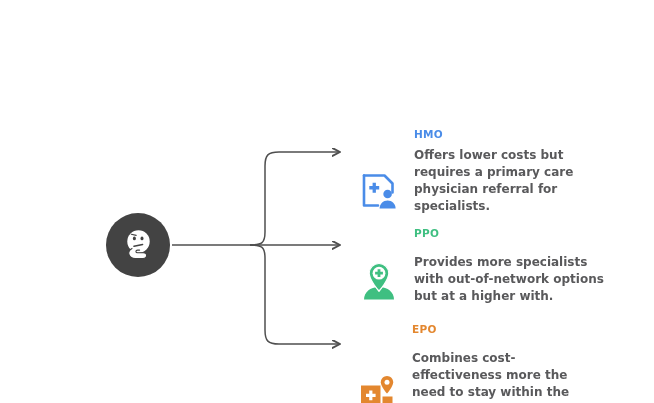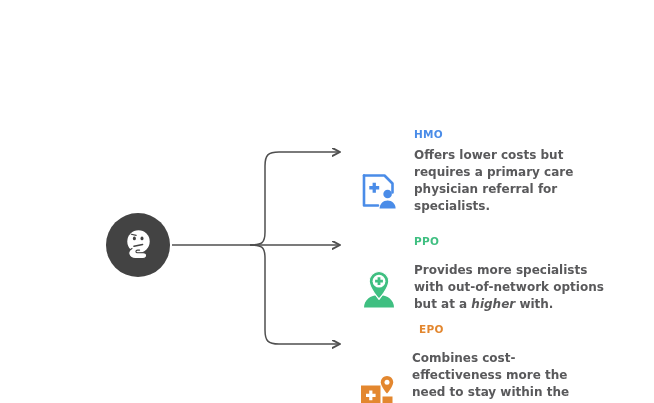--- a/index.html
+++ b/index.html
@@ -70,25 +70,25 @@
   }
   .branch-desc {
     font-family: "DejaVu Sans", sans-serif;
     font-size: 12px;
     font-weight: bold;
     line-height: 1.42;
     color: #59595b;
     margin: 0;
     width: 190px;
   }
-  .branch-desc .emph { font-style: italic; }
+  .branch-desc .emph { }
 
   
   #branch-hmo { left: 356px; top: 128px; }
-  #branch-ppo { left: 356px; top: 234px; }
+  #branch-ppo { left: 356px; top: 226px; }
   #branch-epo { left: 354px; top: 322px; }
 
   
   #branch-ppo .branch-text,
   #branch-epo .branch-text { padding-top: 2px; }
   #branch-ppo .branch-title { margin-bottom: 14px; }
   #branch-epo .branch-title { margin-bottom: 14px; }
 </style>
 </head>
 <body style="background: rgb(255, 255, 255);">
@@ -199,20 +199,20 @@
                  L12.0,21.8 L15.2,21.8 Z" fill="#ffffff"></path>
 
         <path d="M33.0,4.0 C29.6,4.0 26.8,6.8 26.8,10.2
                  C26.8,14.6 33.0,21.5 33.0,21.5
                  C33.0,21.5 39.2,14.6 39.2,10.2
                  C39.2,6.8 36.4,4.0 33.0,4.0 Z" fill="#e3872f"></path>
         <circle cx="33.0" cy="10.2" r="2.5" fill="#ffffff"></circle>
       </svg>
     </div>
     <div class="branch-text">
-      <div class="branch-title" style="color: rgb(227, 135, 47); margin-left: 7px;">EPO</div>
+      <div class="branch-title" style="color: rgb(227, 135, 47);">EPO</div>
       <p class="branch-desc">
         <span>Combines cost-effectiveness more the need to stay within the network.</span>
       </p>
     </div>
   </div>
 
 </div>
 
 </body></html>

